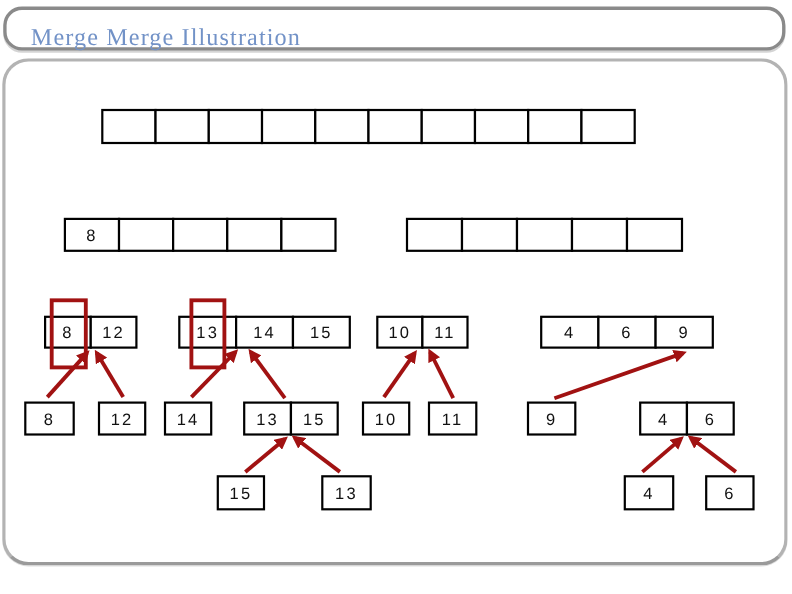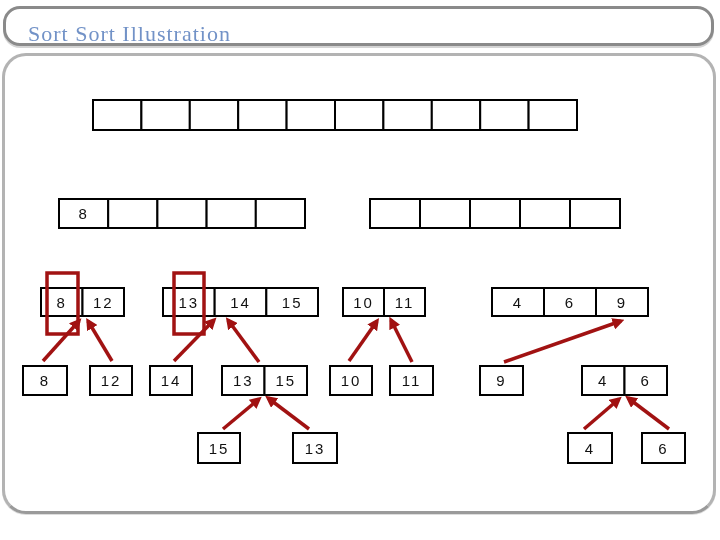--- a/index.html
+++ b/index.html
@@ -19,21 +19,21 @@
             fill:#111111;text-anchor:middle;}
   .hl{fill:none;stroke:#a11212;stroke-width:3.5px;}
   .arrow{stroke:#a11212;stroke-width:3.5px;stroke-linecap:butt;}
 </style>
 </head>
 <body>
 
 <div class="slide">
   <div class="body-frame"></div>
   <div class="title-bar">
-    <span class="title-text">Sort Sort Illustration</span>
+    <span class="title-text">Merge Merge Illustration</span>
   </div>
   <svg class="diagram" id="diagram" width="720" height="540" viewBox="0 0 720 540">
     <defs>
       <marker id="ah" viewBox="0 0 10 10" refX="7" refY="5" markerWidth="3.4" markerHeight="3.4" orient="auto-start-reverse">
         <path d="M0,0 L10,5 L0,10 z" fill="#a11212"></path>
       </marker>
     </defs>
   <g>
         <rect x="93" y="100" width="48.4" height="30" class="cell"></rect>
         <rect x="141.4" y="100" width="48.4" height="30" class="cell"></rect>

